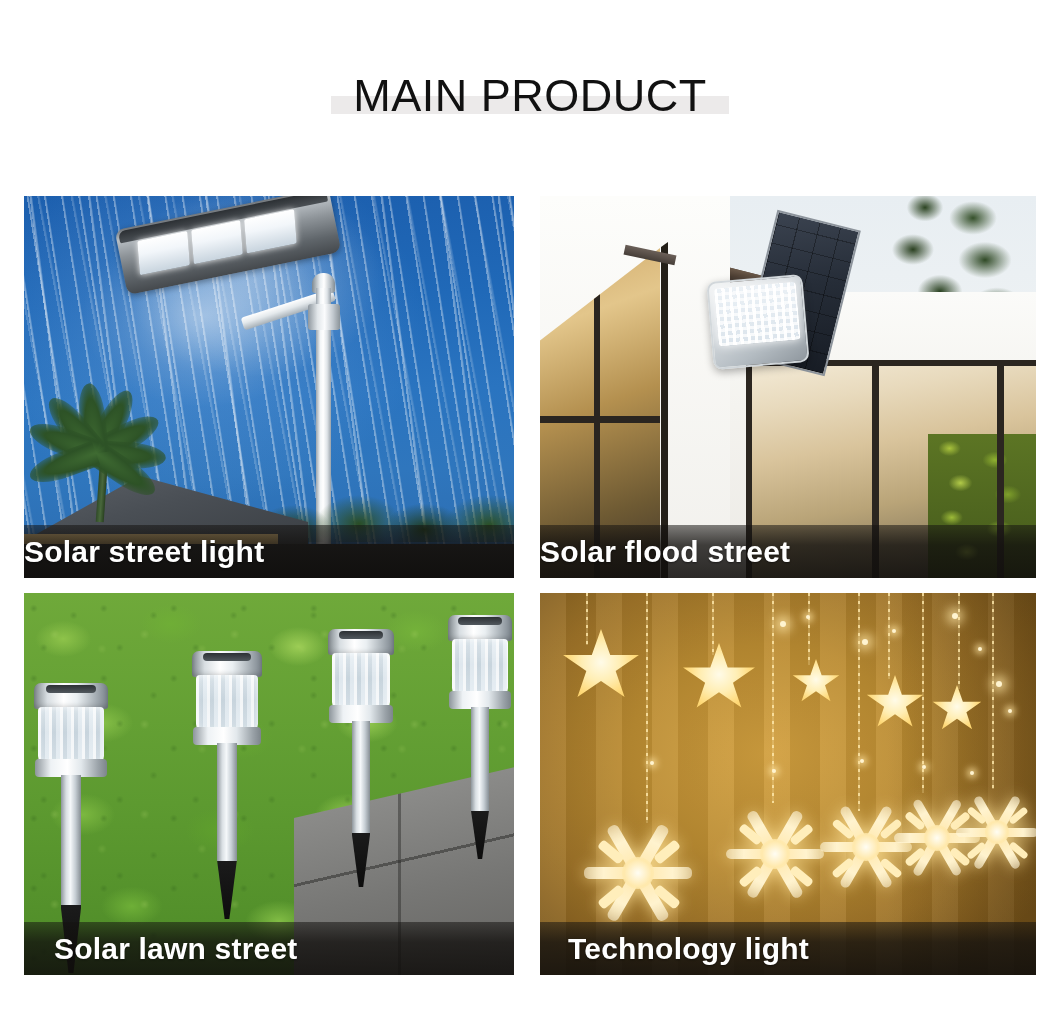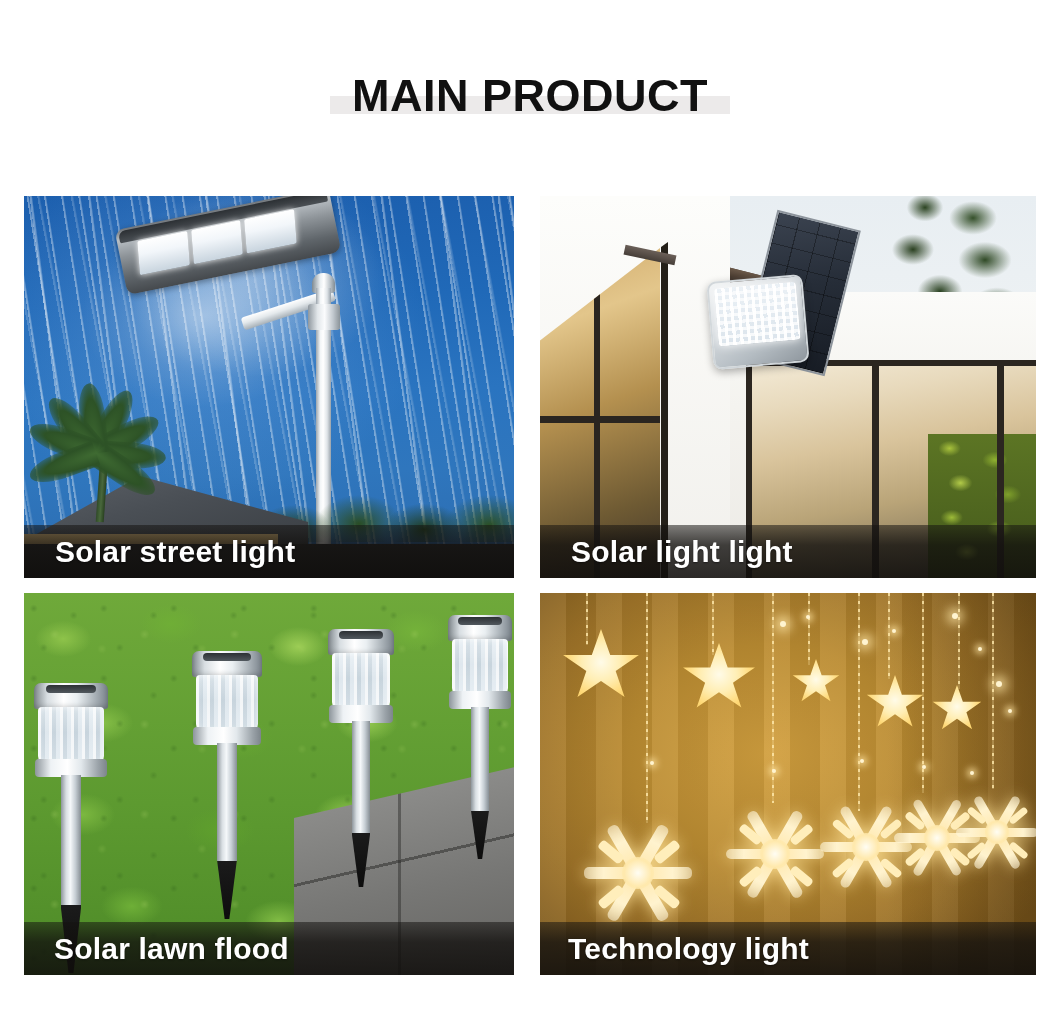--- a/index.html
+++ b/index.html
@@ -15,21 +15,21 @@
   
   .header { position: relative; width: 100%; padding-top: 72px; text-align: center; }
   .title-wrap { position: relative; display: inline-block; }
   .title-band {
     position: absolute; left: -22px; right: -22px;
     bottom: 6px; height: 18px;
     background: #eceaea; z-index: 0;
   }
   .main-title {
     position: relative; z-index: 1;
-    font-size: 45px; font-weight: bold; color: #111;
+    font-size: 45px; font-weight: normal; color: #111;
     letter-spacing: 0.5px; line-height: 48px;
     font-family: "Liberation Sans", sans-serif;
   }
   .subtitle {
     margin-top: 13px; font-size: 18.5px; color: #3b3b3b;
     letter-spacing: 0.1px; font-weight: normal;
   }
 
   
   .grid {
@@ -44,21 +44,21 @@
   .scene { position: absolute; inset: 0; overflow: hidden; }
 
   .caption-bar {
     position: absolute; left: 0; right: 0; bottom: 0; height: 53px;
     background: linear-gradient(to bottom, rgba(20,18,16,0.52) 0%, rgba(18,16,14,0.80) 38%, rgba(16,14,12,0.88) 100%);
     display: flex; align-items: center;
     z-index: 40;
   }
   .caption-text {
     color: #ffffff; font-size: 30px; font-weight: bold;
-    padding-left: 31px; letter-spacing: 0.2px;
+    letter-spacing: 0.2px;
     text-shadow: 0 1px 2px rgba(0,0,0,0.45);
     white-space: nowrap;
   }
   .card-br .caption-text { padding-left: 28px; }
   .card-bl .caption-text { padding-left: 30px; }
 
   
   .sky-rain {
     position:absolute; inset:0;
     background:
@@ -501,21 +501,21 @@
           <div class="fl-fl-body"></div>
           <div class="fl-fl-leds"></div>
           <div class="fl-fl-label">
             <span class="fl-fl-tag"></span>
               <span class="fl-fl-tag"></span>
               <span class="fl-fl-tag"></span>
           </div>
         </div>
       </div>
       <div class="caption-bar">
-        <span class="caption-text">Solar light light</span>
+        <span class="caption-text">Solar flood street</span>
       </div>
     </div>
 
     <div class="card card-bl">
       <div class="scene">
         <div class="lw-bg"></div>
         <div class="lw-texture"></div>
         <div class="lw-gravel"></div>
         <div class="lw-pave"></div>
 
@@ -545,21 +545,21 @@
 
         <div class="lamp" style="left:424px; top:22px; width:64px; height:236px;">
           <div class="lamp-cap"></div>
           <div class="lamp-crystal"></div>
           <div class="lamp-ring"></div>
           <div class="lamp-stem" style="height:104px;"></div>
           <div class="lamp-spike" style="top:196px; height:48px;"></div>
         </div>
       </div>
       <div class="caption-bar">
-        <span class="caption-text">Solar lawn flood</span>
+        <span class="caption-text">Solar lawn street</span>
       </div>
     </div>
 
     <div class="card card-br">
       <div class="scene">
         <div class="xm-bg"></div>
         <div class="xm-dark-right"></div>
 
         <div class="xm-strand" style="left:46px;  height:52px;"></div>
         <div class="xm-strand" style="left:106px; height:230px;"></div>

